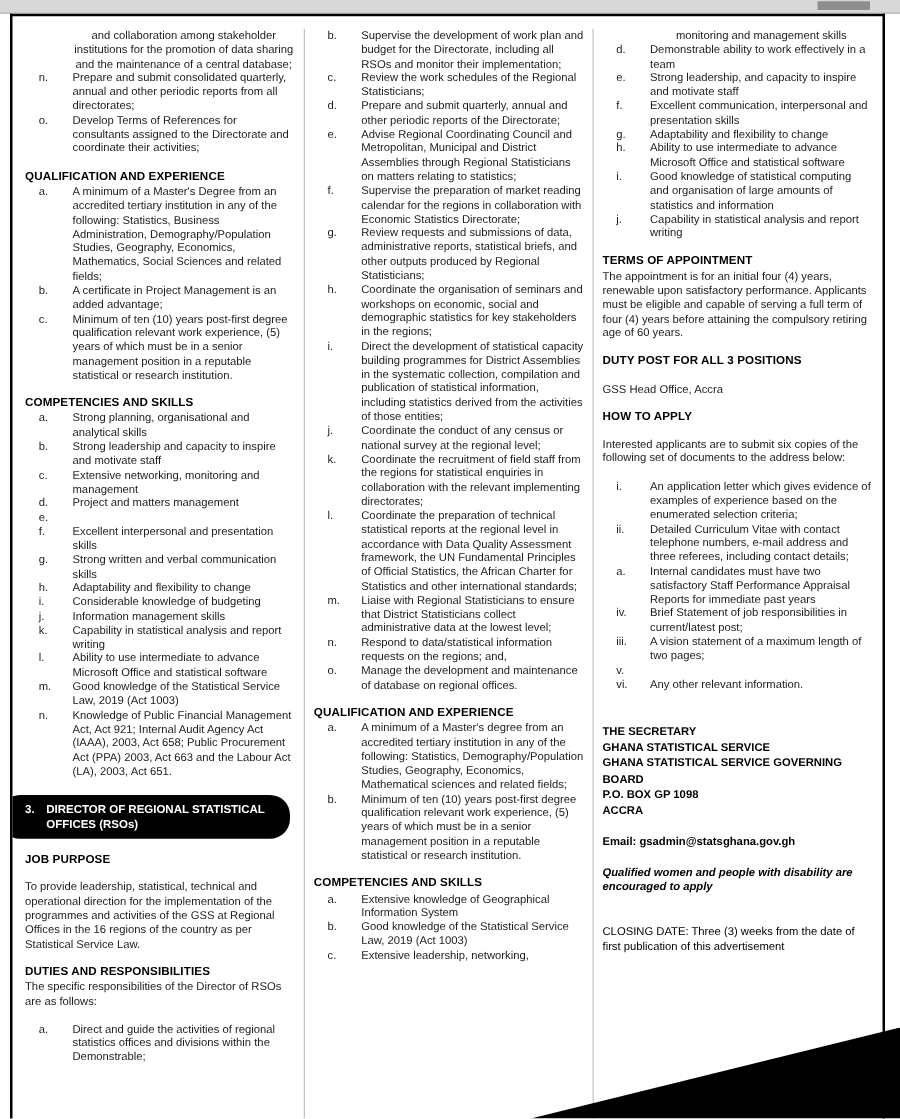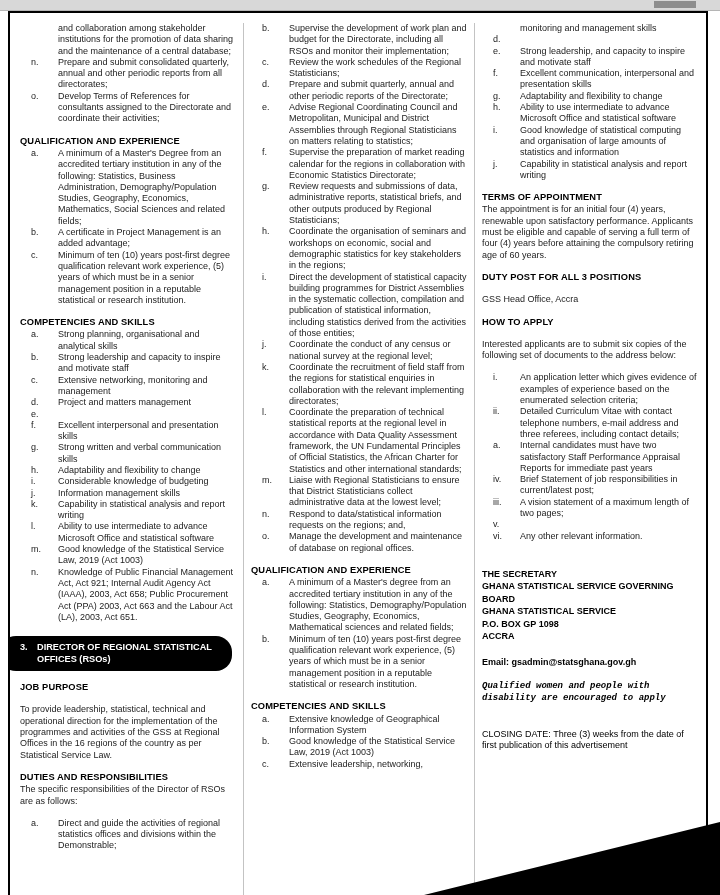--- a/index.html
+++ b/index.html
@@ -11,22 +11,22 @@
   .page{position:absolute;left:8px;top:11px;width:700px;height:884px;box-sizing:border-box;
         border:2px solid #000;border-bottom:none;background:#fff;display:flex;
         padding:10px 8px 0 10px;overflow:hidden;}
   .col{flex:1 1 0;font-size:9px;line-height:11.3px;min-width:0;}
   .sep{flex:0 0 1px;background:#c3c3c3;margin:0 7px;}
   .h{font-weight:bold;color:#000;font-size:9.3px;margin:11px 0 1px 0;letter-spacing:.1px;}
   .col > .h:first-child{margin-top:0;}
   .p{margin:11px 0 0 0;}
   .pt{margin:0;}
   .pbold{margin:25px 0 0 0;font-weight:normal;color:#000;}
-  .pbi{margin:13px 0 0 0;font-weight:bold;font-style:italic;color:#000;font-family:Liberation Mono, monospace;}
-  .hang{padding-left:38px;}
+  .pbi{margin:13px 0 0 0;font-weight:bold;font-style:italic;color:#000;}
+  .hang{padding-left:38px;text-align:center;}
   .li{display:flex;}
   .li .m{flex:0 0 38px;box-sizing:border-box;padding-left:11px;}
   .li .t{flex:1 1 auto;min-width:0;}
   .listg{margin-top:11px;}
   .badge{position:relative;margin:13px 0 10px -20px;width:232px;box-sizing:border-box;
          background:#000;color:#fff;font-weight:bold;font-size:9.2px;line-height:12px;
          border-radius:16px;padding:5px 6px 6px 0;display:flex;}
   .badge .bm{flex:0 0 37px;box-sizing:border-box;padding-left:20px;}
   .badge .bt{flex:1 1 auto;}
   .centerblock{margin-top:26px;font-weight:bold;color:#000;line-height:12.5px;}
@@ -228,20 +228,21 @@
             <div class="t">Extensive leadership, networking,</div>
           </div>
         </div>
       </div>
     <div class="sep"></div>
     <div class="col">
         <div class="hang">monitoring and management skills</div>
         <div class="list">
           <div class="li">
             <div class="m">d.</div>
+            <div class="t">Demonstrable ability to work effectively in a team</div>
           </div>
           <div class="li">
             <div class="m">e.</div>
             <div class="t">Strong leadership, and capacity to inspire and motivate staff</div>
           </div>
           <div class="li">
             <div class="m">f.</div>
             <div class="t">Excellent communication, interpersonal and presentation skills</div>
           </div>
           <div class="li">
@@ -291,22 +292,22 @@
           <div class="li">
             <div class="m">v.</div>
           </div>
           <div class="li">
             <div class="m">vi.</div>
             <div class="t">Any other relevant information.</div>
           </div>
         </div>
         <div class="centerblock">
           <div class="centerline">THE SECRETARY</div>
+          <div class="centerline">GHANA STATISTICAL SERVICE</div>
           <div class="centerline">GHANA STATISTICAL SERVICE GOVERNING BOARD</div>
-          <div class="centerline">GHANA STATISTICAL SERVICE</div>
           <div class="centerline">P.O. BOX GP 1098</div>
           <div class="centerline">ACCRA</div>
         </div>
         <div class="centerblock">
           <div class="centerline">Email: gsadmin@statsghana.gov.gh</div>
         </div>
         <div class="pbi">Qualified women and people with disability are encouraged to apply</div>
         <div class="pbold">CLOSING DATE: Three (3) weeks from the date of first publication of this advertisement</div>
       </div>
   </div>

